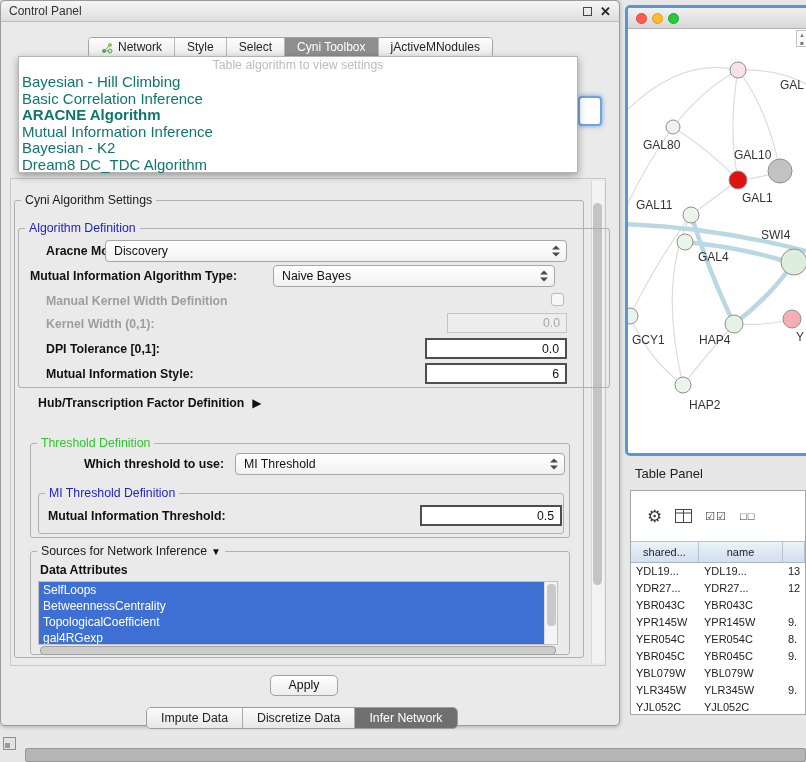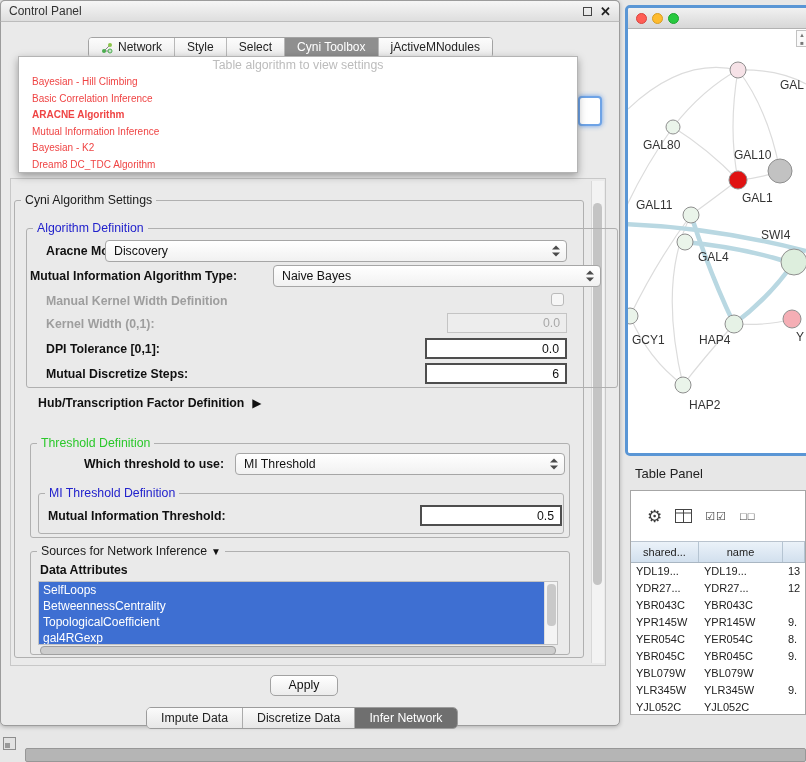--- a/index.html
+++ b/index.html
@@ -80,21 +80,21 @@
              border:1px solid #9c9c9c; border-radius:5px; overflow:hidden; z-index:2; }
   .btab { padding:0 14px; line-height:20px; font-size:12.3px; border-right:1px solid #ababab;
           background:linear-gradient(#fbfbfb,#e7e7e7); color:#222; }
   .btab:last-child { border-right:none; }
   .btab.selected { background:#6f6f6f; color:#fff; }
 
   
   .algo-popup { position:absolute; left:18px; top:56px; width:560px; height:117px; background:#fff;
                 border:1px solid #b4b4b4; box-shadow:0 3px 8px rgba(0,0,0,.35); z-index:30; }
   .menu-placeholder { height:17px; line-height:17px; text-align:center; color:#bcbcbc; font-size:12.3px; }
-  .menu-item { height:16.5px; line-height:16.5px; padding-left:13px; font-size:10px; color:#ef4444; }
+  .menu-item { height:16.5px; line-height:16.5px; padding-left:3px; font-size:15px; color:#0f766e; }
   .menu-item.sel { font-weight:bold; }
   .combo-fragment { position:absolute; left:578px; top:96px; width:24px; height:30px; background:#fff;
                     border:2px solid #6ea3e6; border-radius:4px; box-shadow:0 0 5px rgba(90,150,230,.9); z-index:5; }
 
   
   .net-window { position:absolute; left:625px; top:5px; width:186px; height:451px; background:#fff;
                 border:3px solid #5a96d5; border-radius:5px; overflow:hidden; }
   .net-titlebar { height:21px; background:linear-gradient(#f1f1f1,#d7d7d7); border-bottom:1px solid #b2b2b2; position:relative; }
   .tl { position:absolute; top:5px; width:11px; height:11px; border-radius:50%; }
   .tl.red    { left:8px;  background:#ff5d55; border:1px solid #d8443e; }
@@ -166,44 +166,44 @@
   </div>
 
   <div class="settings-viewport"></div>
   <div class="vscrollbar"></div>
   <div class="vthumb"></div>
 
   <div class="grp" style="left:14px; top:200px; width:570px; height:458px;">
     <span class="grp-label lbl-black">Cyni Algorithm Settings</span>
   </div>
 
-  <div class="grp" style="left:26px; top:228px; width:592px; height:160px;">
+  <div class="grp" style="left:18px; top:228px; width:592px; height:160px;">
     <span class="grp-label lbl-blue">Algorithm Definition</span>
   </div>
   <span class="blbl" style="left:46px; top:244px;">Aracne Mode:</span>
   <div class="combo" style="left:105px; top:240px; width:462px;">
     <span>Discovery</span>
     <span class="arr"></span>
   </div>
   <span class="blbl" style="left:30px; top:269px;text-align:center;">Mutual Information Algorithm Type:</span>
-  <div class="combo" style="left:273px; top:265px; width:328px;">
+  <div class="combo" style="left:273px; top:265px; width:282px;">
     <span>Naive Bayes</span>
     <span class="arr"></span>
   </div>
   <span class="glbl" style="left:46px; top:294px;">Manual Kernel Width Definition</span>
   <span class="checkbox" style="left:551px; top:293px;"></span>
   <span class="glbl" style="left:46px; top:317px;">Kernel Width (0,1):</span>
   <div class="tfield disabled" style="left:447px; top:313px; width:120px; height:20px;">
     <span>0.0</span>
   </div>
   <span class="blbl" style="left:46px; top:342px;">DPI Tolerance [0,1]:</span>
   <div class="tfield" style="left:425px; top:338px; width:142px;">
     <span>0.0</span>
   </div>
-  <span class="blbl" style="left:46px; top:367px;">Mutual Discretize Steps:</span>
+  <span class="blbl" style="left:46px; top:367px;">Mutual Information Style:</span>
   <div class="tfield" style="left:425px; top:363px; width:142px;">
     <span>6</span>
   </div>
 
   <div class="hub-row">
     <span class="blbl" style="position:static;">Hub/Transcription Factor Definition</span>
     <span class="hub-arrow">▶</span>
   </div>
 
   <div class="grp" style="left:30px; top:443px; width:540px; height:95px;">

